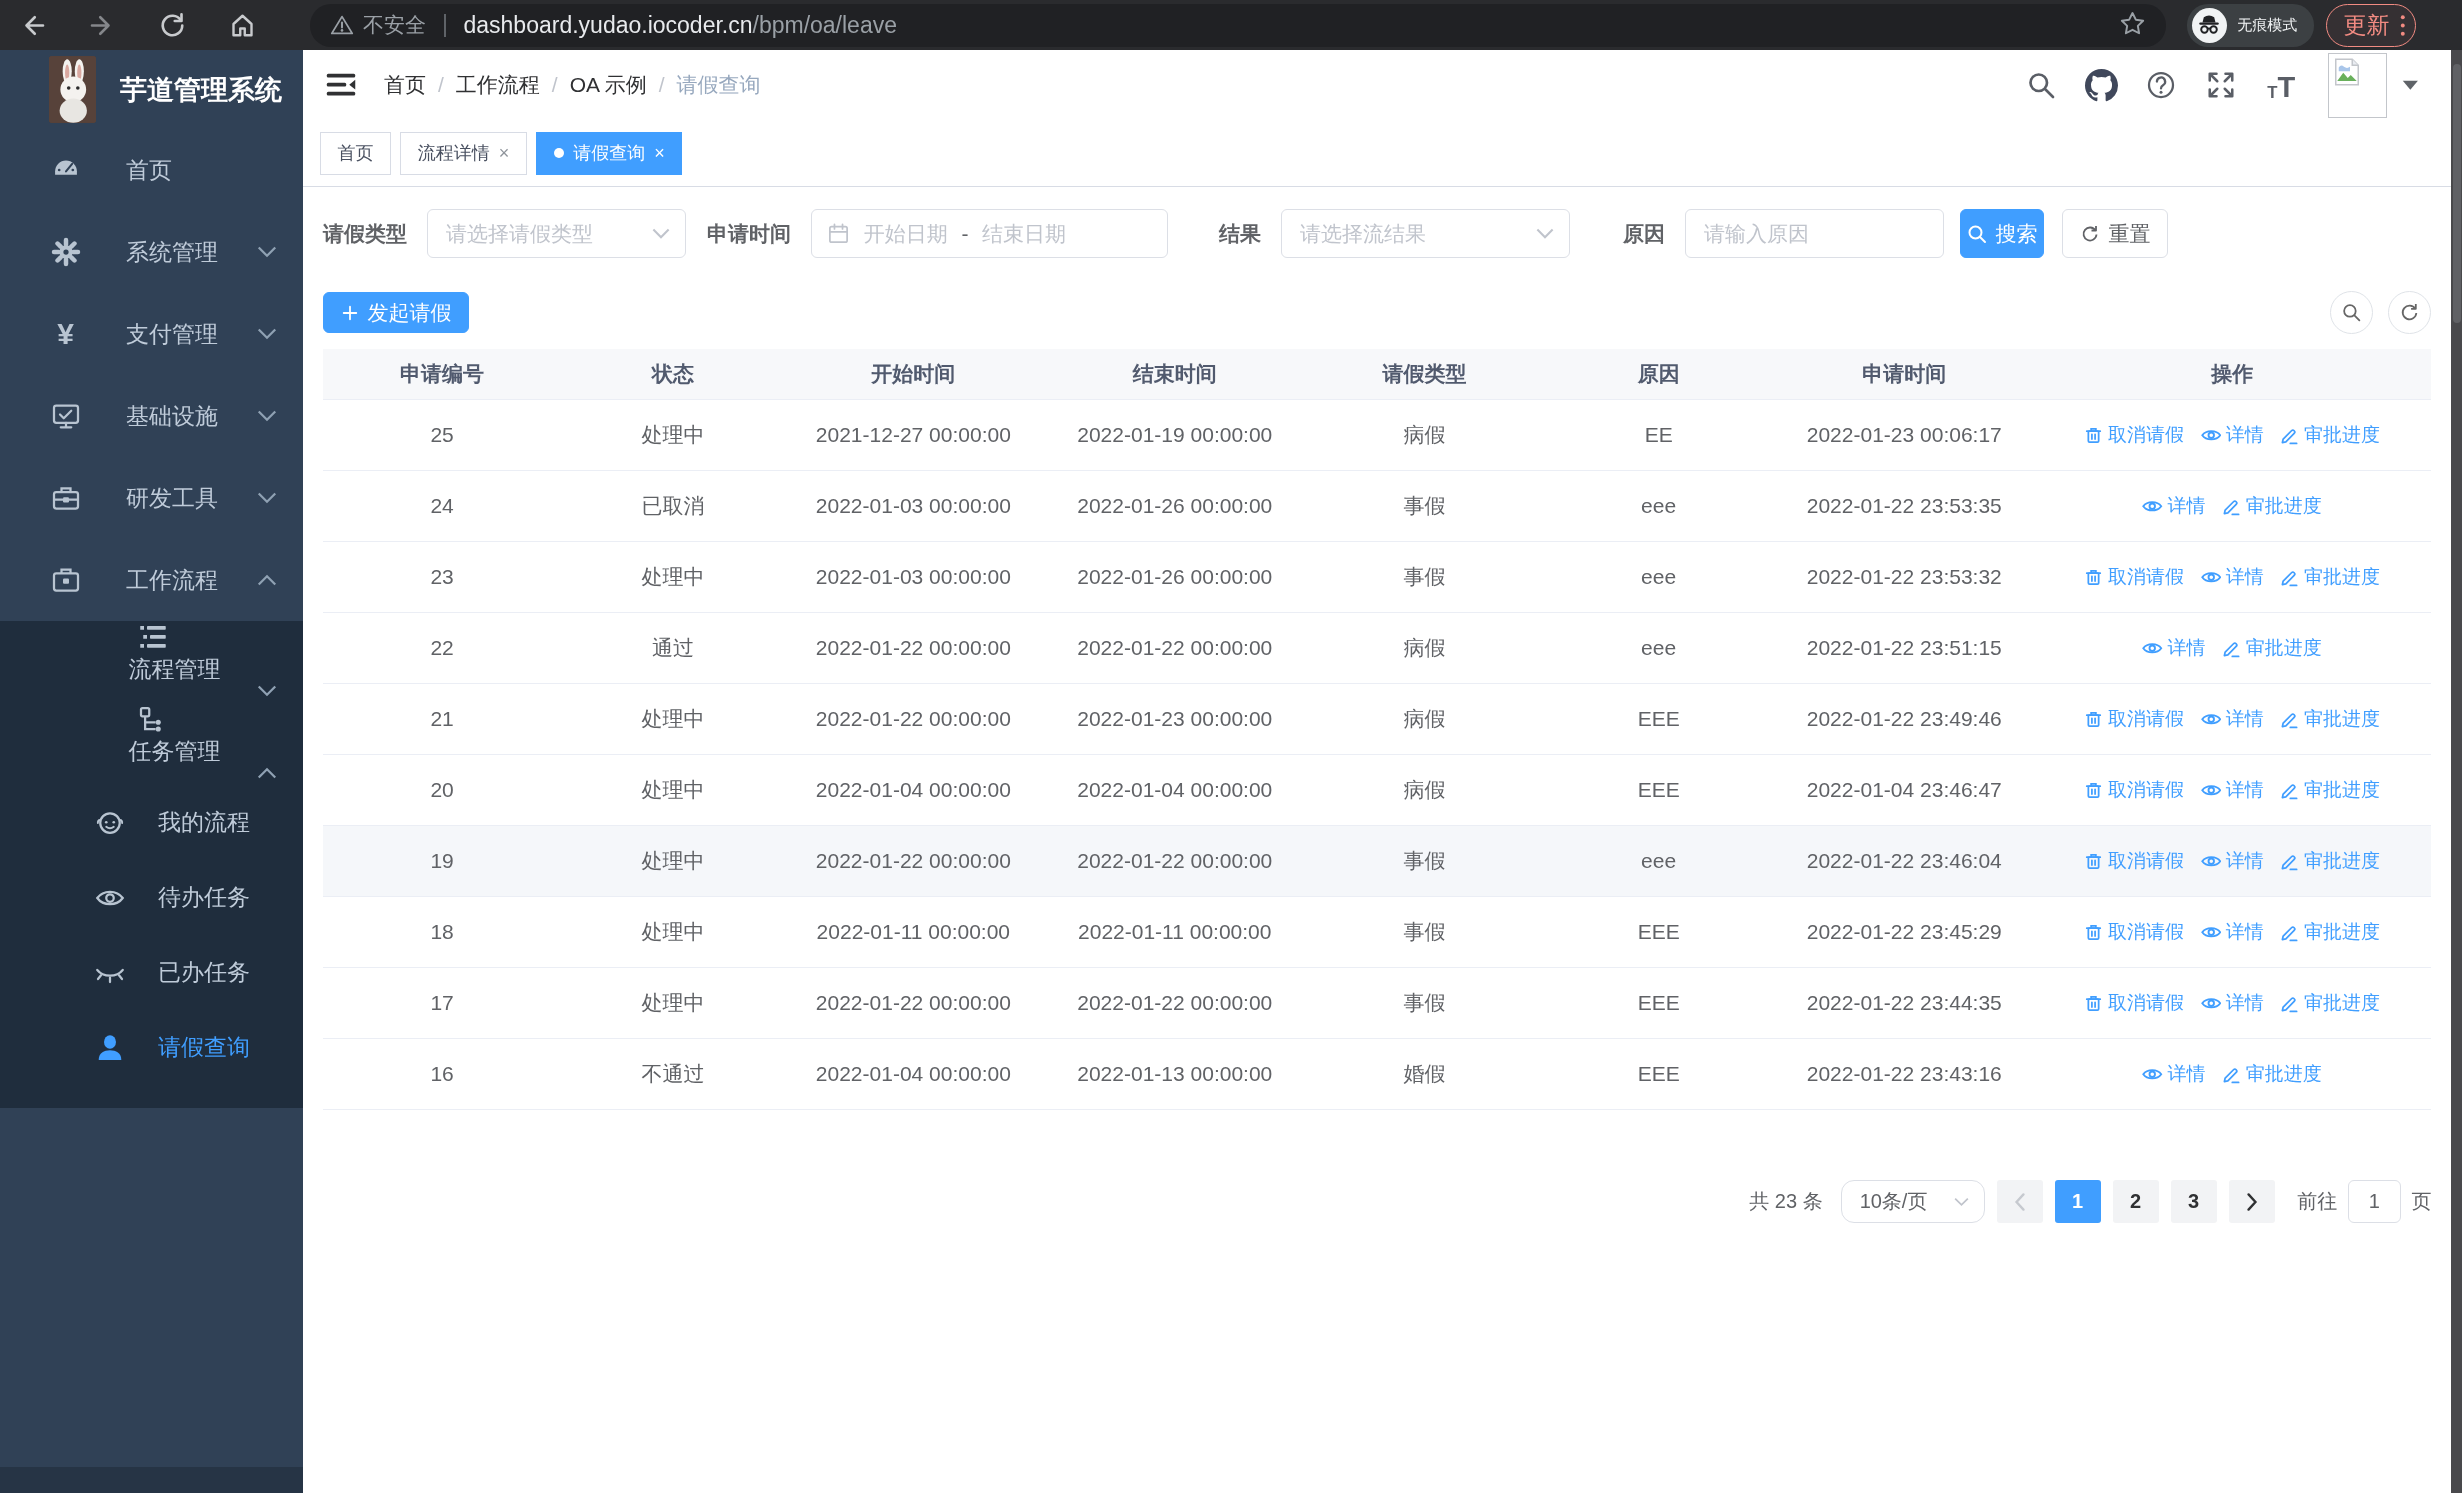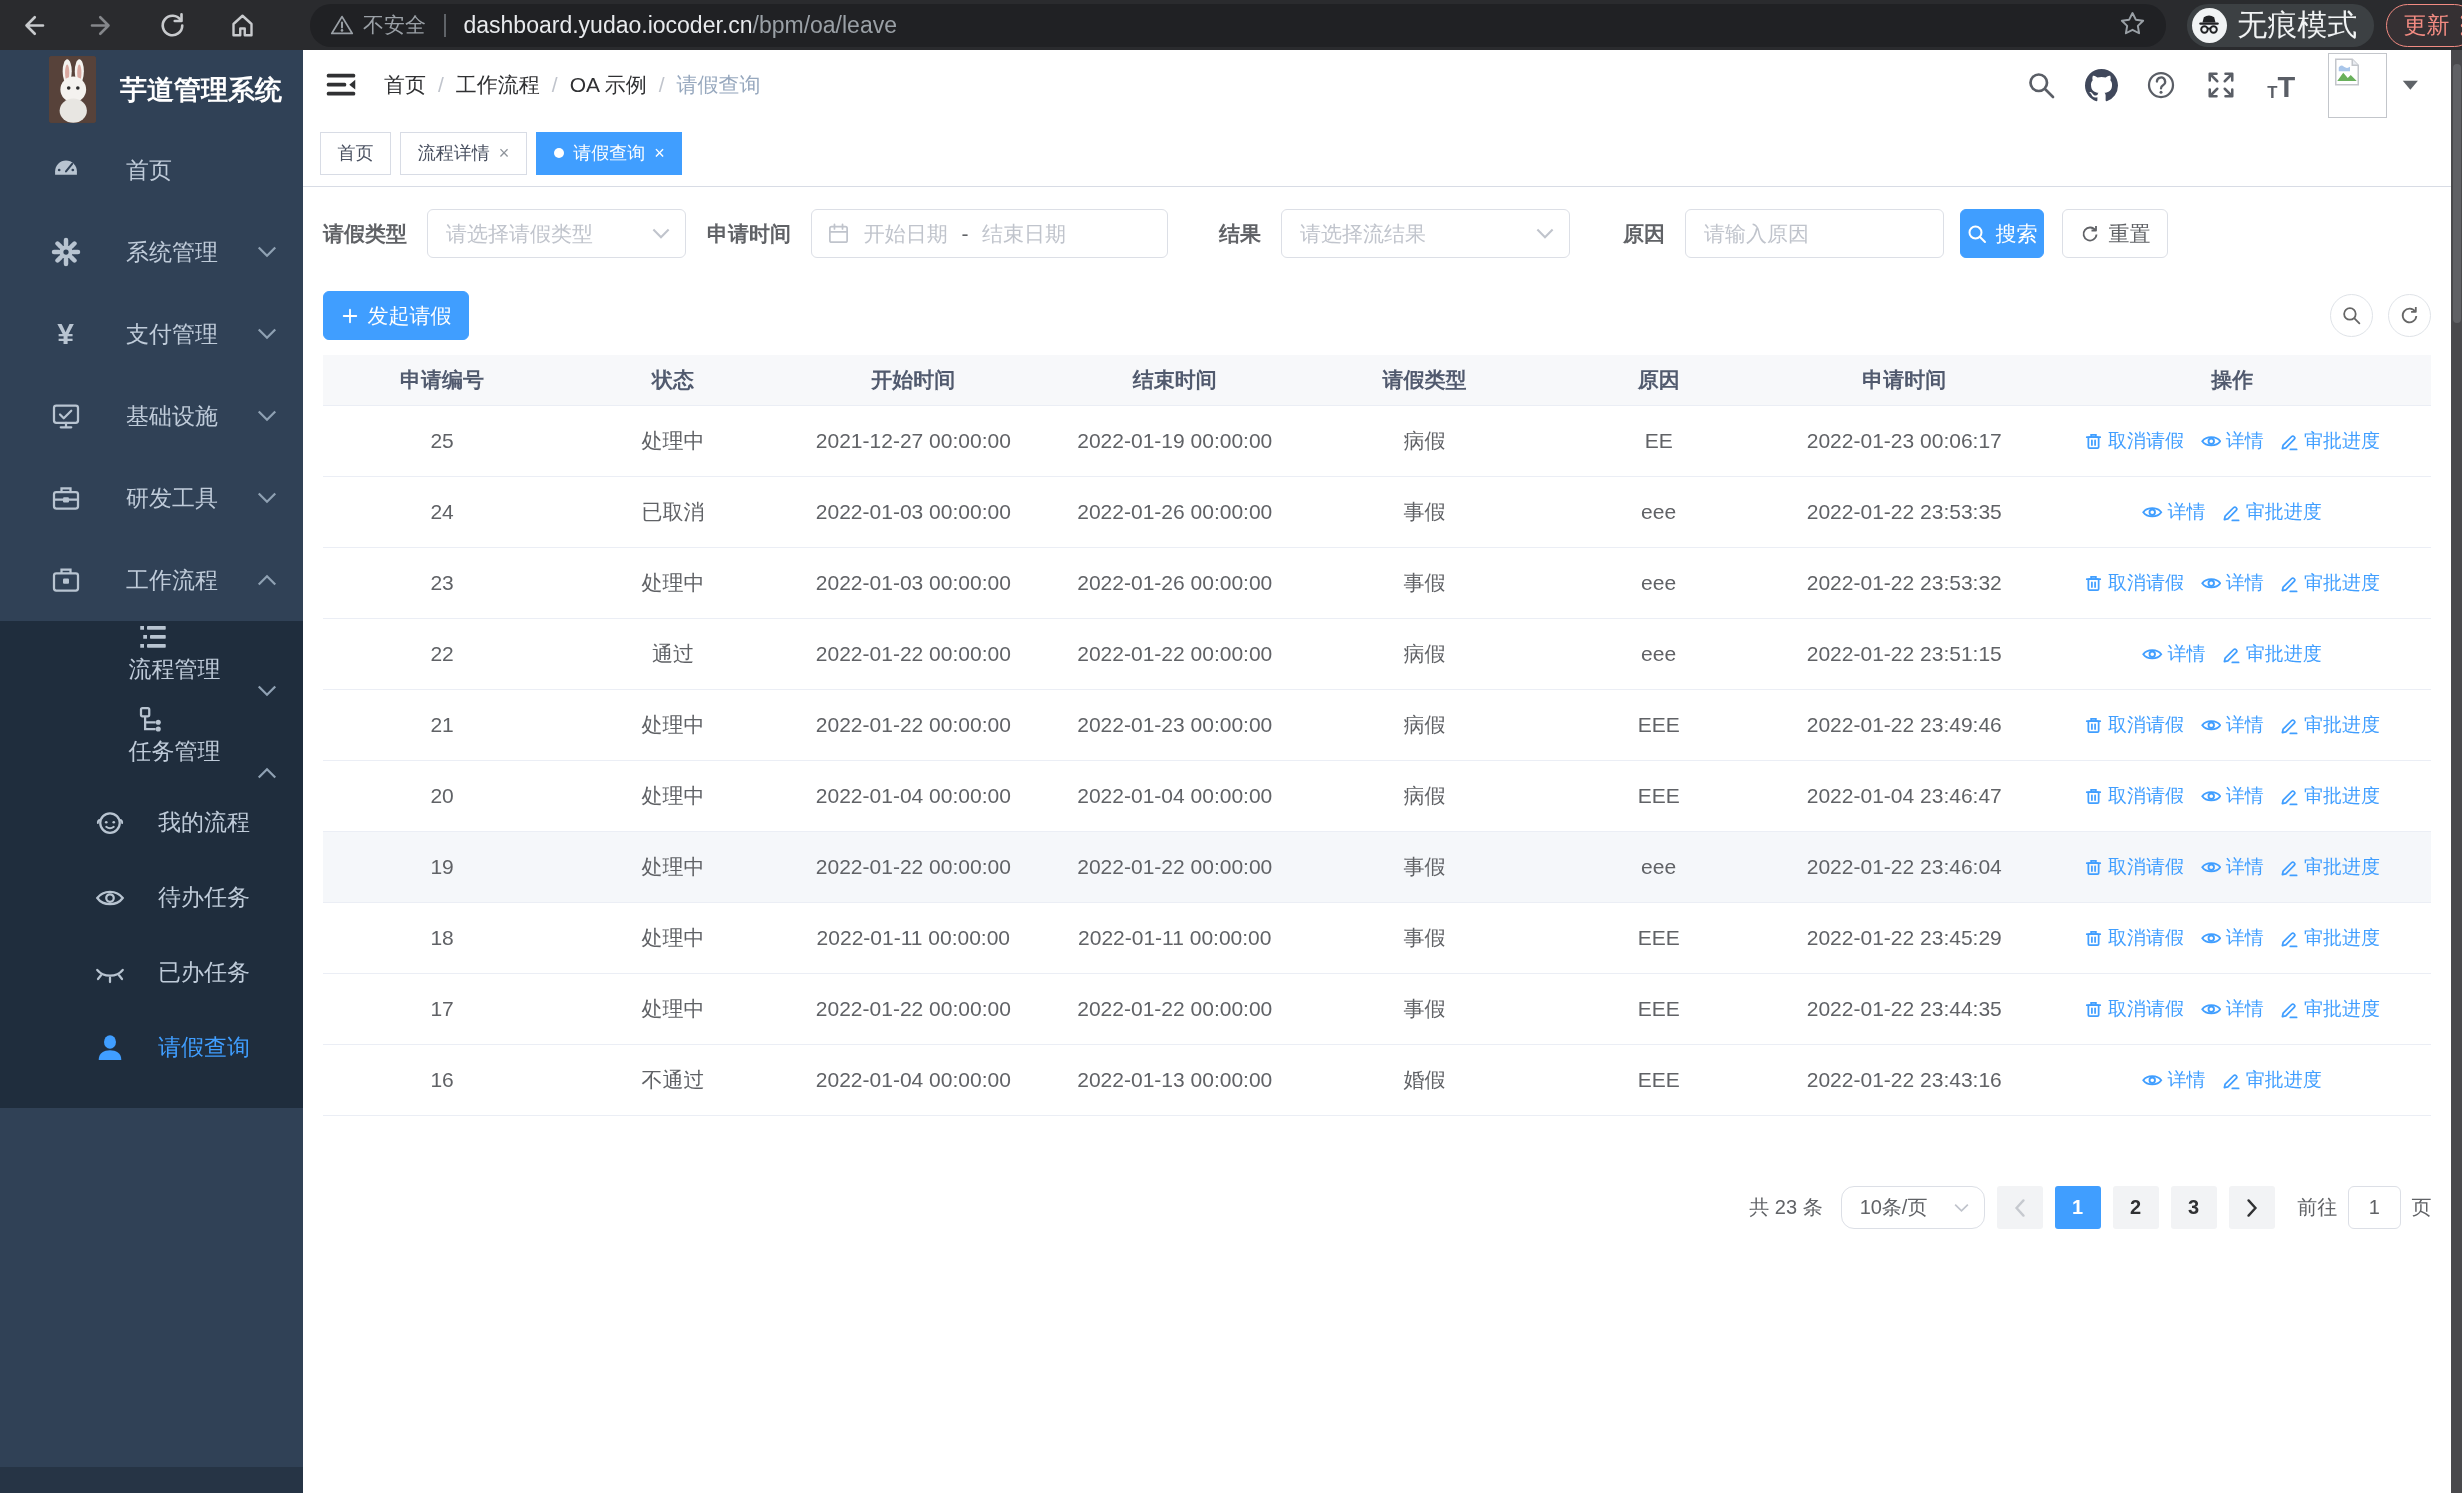--- a/index.html
+++ b/index.html
@@ -15,21 +15,21 @@
            display:flex;align-items:center;padding:0 20px;box-sizing:border-box;flex:0 0 auto;}
   .sec-warn{display:flex;align-items:center;gap:9px;color:#9aa0a6;font-size:21px;}
   .omni-div{width:1.5px;height:23px;background:#5f6368;margin:0 18px;}
   .url{font-size:23px;color:#e8eaed;white-space:nowrap;}
   .url .path{color:#9aa0a6;}
   .omni-star{margin-left:auto;color:#9aa0a6;}
   .incog-pill{margin-left:21px;height:43px;background:#3c4043;border-radius:21px;display:flex;
               align-items:center;gap:10.6px;padding:0 16.7px 0 4.6px;flex:0 0 auto;}
   .incog-circle{width:35px;height:35px;border-radius:50%;background:#f1f3f4;display:flex;
                 align-items:center;justify-content:center;}
-  .incog-label{color:#f1f3f4;font-size:30px;}
+  .incog-label{color:#f1f3f4;font-size:15px;}
   .update-pill{margin-left:12px;height:41px;border:1.5px solid #f28b82;border-radius:22px;display:flex;
                align-items:center;gap:9px;padding:0 9px 0 16.7px;color:#f28b82;font-size:23px;
                background:rgba(242,139,130,.06);flex:0 0 auto;}
   
   .scrollbar{position:absolute;right:0;top:50px;width:10.6px;bottom:0;background:#49494c;}
   .scroll-thumb{position:absolute;left:1.5px;right:1.5px;top:13.7px;height:259px;background:#606165;border-radius:4.6px;}
   
   .sidebar{position:absolute;left:0;top:50px;width:303px;height:1443px;background:#304156;overflow:hidden;}
   .logo-row{height:79px;display:flex;align-items:center;padding-left:49px;gap:24px;}
   .logo-img{width:47px;height:67px;border-radius:3px;overflow:hidden;background:#57423a;flex:0 0 auto;
@@ -89,21 +89,21 @@
   .daterange .ph{white-space:nowrap;}
   .daterange .dash{color:#606266;}
   input.txt{height:49px;border:1.5px solid #dcdfe6;border-radius:6px;box-sizing:border-box;outline:none;
             font-size:21px;color:#606266;padding:0 18px;font-family:inherit;}
   input.txt::placeholder{color:#c0c4cc;}
   .btn{height:49px;border-radius:6px;font-size:21px;display:flex;align-items:center;justify-content:center;
        gap:9px;cursor:pointer;box-sizing:border-box;white-space:nowrap;}
   .btn-primary{background:#409eff;border:1.5px solid #409eff;color:#fff;}
   .btn-plain{background:#fff;border:1.5px solid #dcdfe6;color:#606266;}
   .action-row{margin-top:33px;display:flex;align-items:center;}
-  .create-btn{width:146px;height:49px;font-size:21px;}
+  .create-btn{width:146px;height:41px;font-size:21px;}
   .round-tools{margin-left:auto;display:flex;gap:15px;}
   .round-btn{width:43px;height:43px;border-radius:50%;border:1.5px solid #dfe3e8;background:#fff;color:#666;
              display:flex;align-items:center;justify-content:center;cursor:pointer;box-sizing:border-box;}
   
   table.grid{width:100%;border-collapse:collapse;margin-top:15px;table-layout:fixed;}
   .grid th{height:50px;background:#f7f8fa;color:#515a6e;font-size:21px;font-weight:700;
            border-bottom:1.5px solid #ebeef5;text-align:center;padding:0;}
   .grid td{height:71px;border-bottom:1.5px solid #ebeef5;font-size:21px;color:#606266;text-align:center;
            padding:0 4.6px;box-sizing:border-box;}
   .grid tr.hl td{background:#f5f7fa;}

